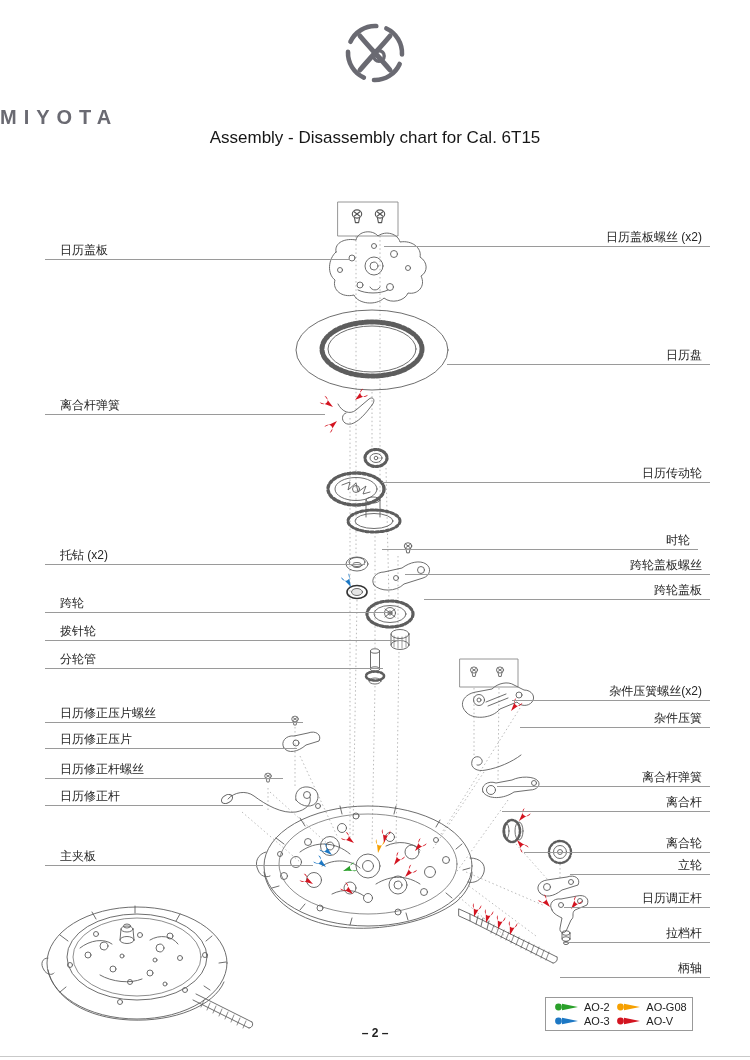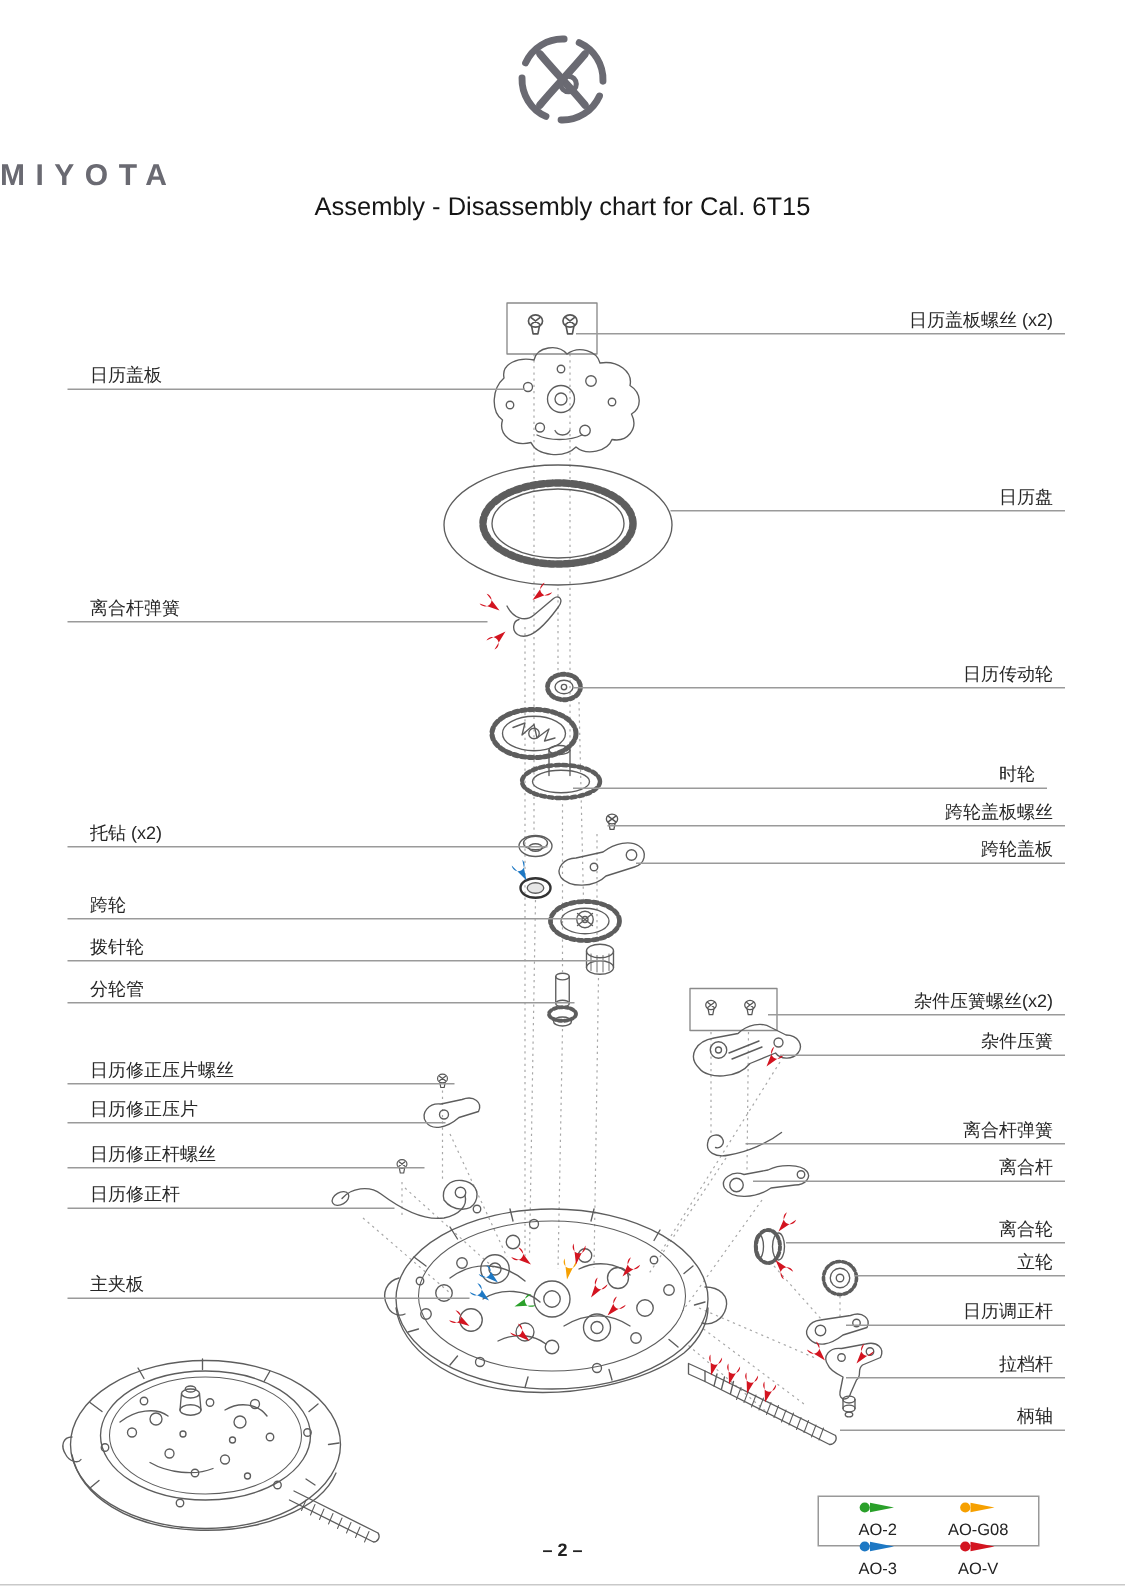--- a/index.html
+++ b/index.html
@@ -7,25 +7,25 @@
         font-family:"Liberation Sans","DejaVu Sans",sans-serif;}
   .diagram{position:absolute;left:0;top:0;}
   .brand-logo{position:absolute;left:337px;top:20px;}
   .brand-name{position:absolute;left:0;top:86px;width:750px;text-align:left;
               font-size:20px;font-weight:bold;letter-spacing:7px;color:#6a6a72;margin-top:20px;}
   .title{position:absolute;left:0;top:128px;width:750px;text-align:center;
          font-size:17px;font-weight:normal;color:#161616;}
   .lbl{position:absolute;border-bottom:1px solid #9a9a9a;font-size:12px;line-height:16px;
        color:#262626;padding-bottom:1px;white-space:nowrap;}
   .lbl.left{padding-left:15px;}
-  .lbl.right{text-align:right;padding-right:8px;}
+  .lbl.right{text-align:right;padding-right:8px;margin-top:24px;}
   .legend{position:absolute;left:545px;top:997px;width:148px;height:34px;border:1px solid #999;
           display:grid;grid-template-columns:1fr 1.15fr;align-items:center;
           padding:2px 4px 2px 8px;box-sizing:border-box;font-size:11px;color:#222;}
-  .legend-item{display:flex;align-items:center;gap:4px;flex-direction:column;}
+  .legend-item{display:flex;align-items:center;gap:4px;}
   .footer{position:absolute;left:0;top:1026px;width:750px;text-align:center;
           font-size:12px;font-weight:bold;color:#222;}
   .page-edge{position:absolute;left:0;top:1056px;width:750px;border-top:1px solid #c9c9c9;}
 </style>
 </head>
 <body>
 
 <div class="page">
 
   <svg class="brand-logo" width="76" height="66" viewBox="-38 -33 76 66">

